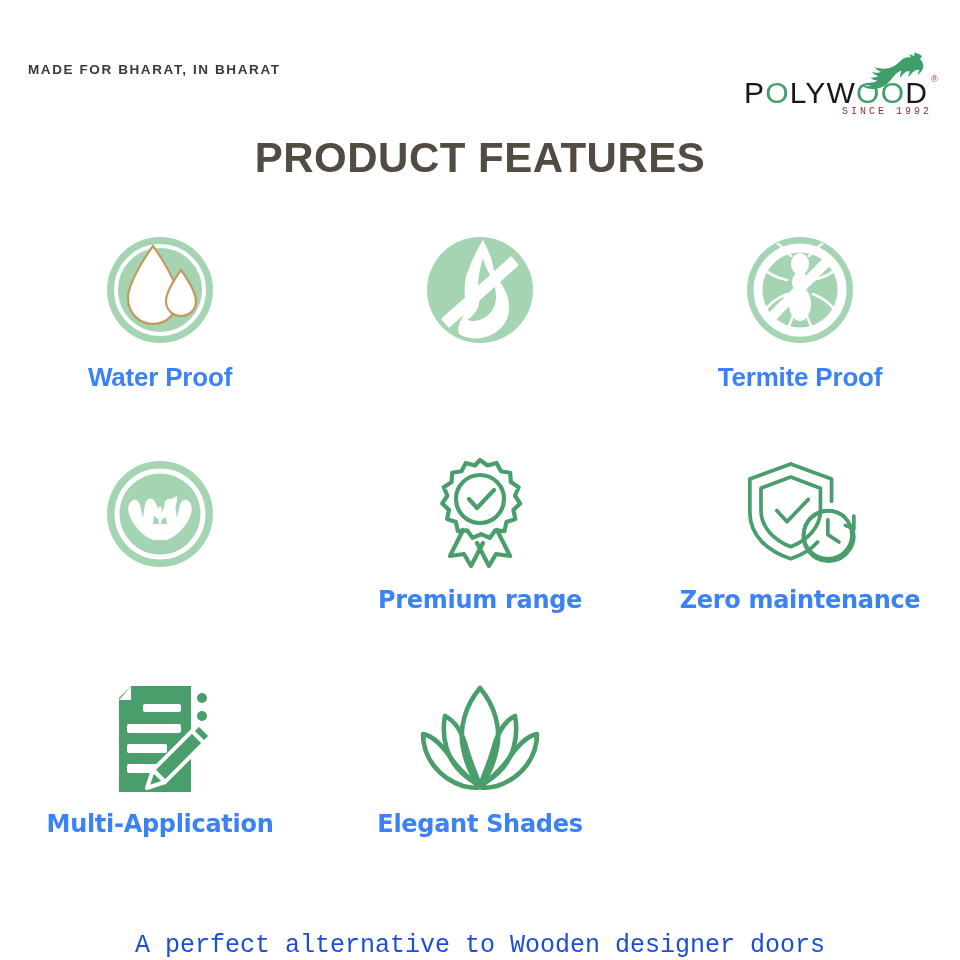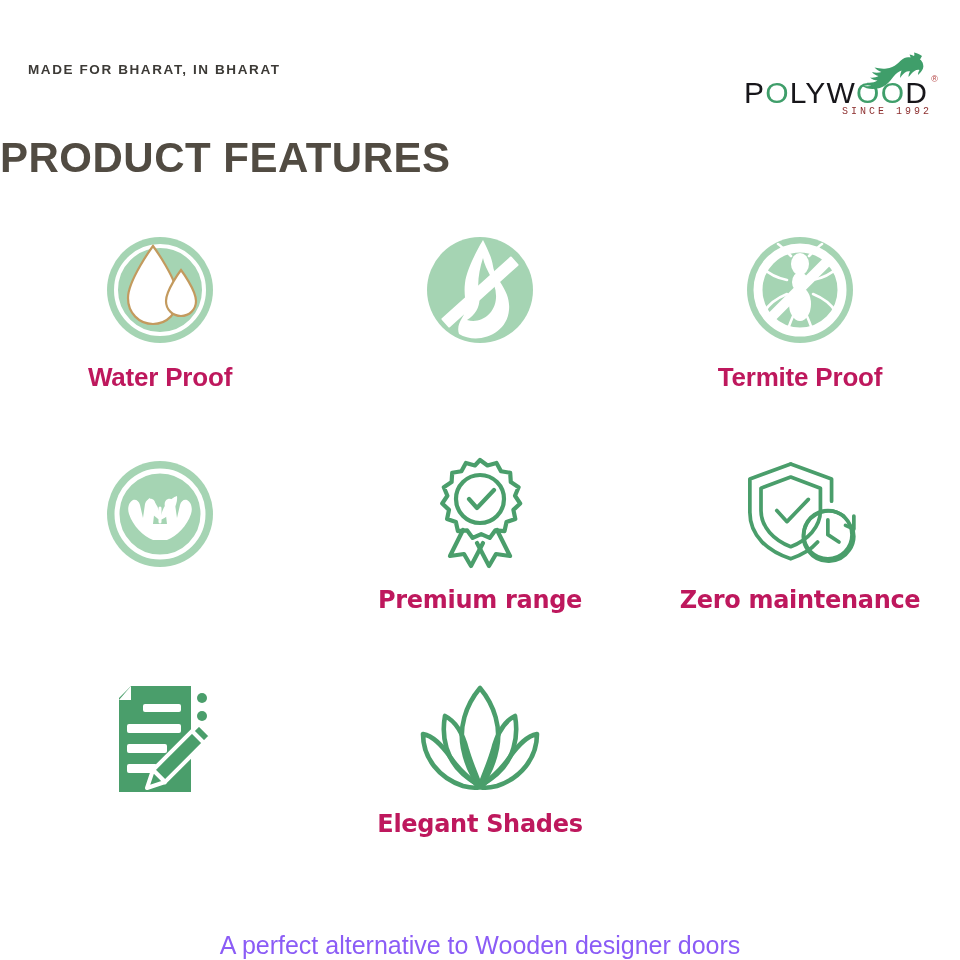--- a/index.html
+++ b/index.html
@@ -100,21 +100,21 @@
     color: #8d2f2f;
     white-space: nowrap;
   }
 
   
   .page-title {
     position: absolute;
     top: 102px;
     left: 0;
     width: 960px;
-    text-align: left;
+    text-align: center;
     font-family: "Liberation Sans", sans-serif;
     font-size: 42px;
     font-weight: bold;
     letter-spacing: 0.5px;
     color: #514b42;
   }
 
   
   .grid {
     position: absolute;
@@ -141,21 +141,21 @@
     height: 130px;
     display: flex;
     align-items: center;
     justify-content: center;
   }
   .icon-wrap svg { display: block; }
 
   .feature-label {
     margin-top: 4px;
     text-align: center;
-    color: #be185d;
+    color: #3b82f6;
     font-weight: bold;
     white-space: nowrap;
   }
   .label-helv {
     font-family: "Liberation Sans", sans-serif;
     font-size: 26px;
     letter-spacing: -0.2px;
   }
   .label-geo {
     font-family: "DejaVu Sans", sans-serif;
@@ -163,23 +163,23 @@
     letter-spacing: -0.3px;
   }
 
   
   .footer {
     position: absolute;
     left: 0;
     bottom: 32px;
     width: 960px;
     text-align: center;
-    font-family: Liberation Sans, sans-serif;
+    font-family: Liberation Mono, monospace;
     font-size: 25px;
-    color: #8b5cf6;
+    color: #1d4ed8;
   }
 </style>
 </head>
 <body>
 
 <div class="page">
 
   <div class="header">
 
     <div class="tagline-block">
@@ -319,20 +319,21 @@
             <rect x="32" y="88" width="30" height="9" rx="2" fill="#ffffff"></rect>
             <circle cx="107" cy="22" r="5" fill="#4A9E6B"></circle>
             <circle cx="107" cy="40" r="5" fill="#4A9E6B"></circle>
             <g>
               <path d="M104 48 L116 60 L70 106 L58 94 Z" fill="#4A9E6B" stroke="#ffffff" stroke-width="4"></path>
               <path d="M58 94 L70 106 L52 112 Z" fill="#4A9E6B" stroke="#ffffff" stroke-width="4" stroke-linejoin="round"></path>
               <path d="M97 55 L109 67" stroke="#ffffff" stroke-width="4"></path>
             </g>
           </svg>
         </div>
+        <div class="feature-label label-geo">Multi-Application</div>
       </div>
 
       <div class="cell">
         <div class="icon-wrap">
           <svg viewBox="0 0 130 130" width="130" height="130">
             <g fill="none" stroke="#4A9E6B" stroke-width="4.6" stroke-linejoin="round" stroke-linecap="round">
               <path d="M65 12 C50 30 44 52 48 72 C52 92 58 102 65 110 C72 102 78 92 82 72 C86 52 80 30 65 12 Z"></path>
               <path d="M30 40 C26 62 32 84 48 98 C56 105 62 108 65 110 C62 100 56 88 52 74 C48 58 42 46 30 40 Z"></path>
               <path d="M100 40 C104 62 98 84 82 98 C74 105 68 108 65 110 C68 100 74 88 78 74 C82 58 88 46 100 40 Z"></path>
               <path d="M8 58 C8 82 24 102 48 110 C56 112 62 112 65 111 C56 104 44 94 36 82 C26 68 18 60 8 58 Z"></path>

